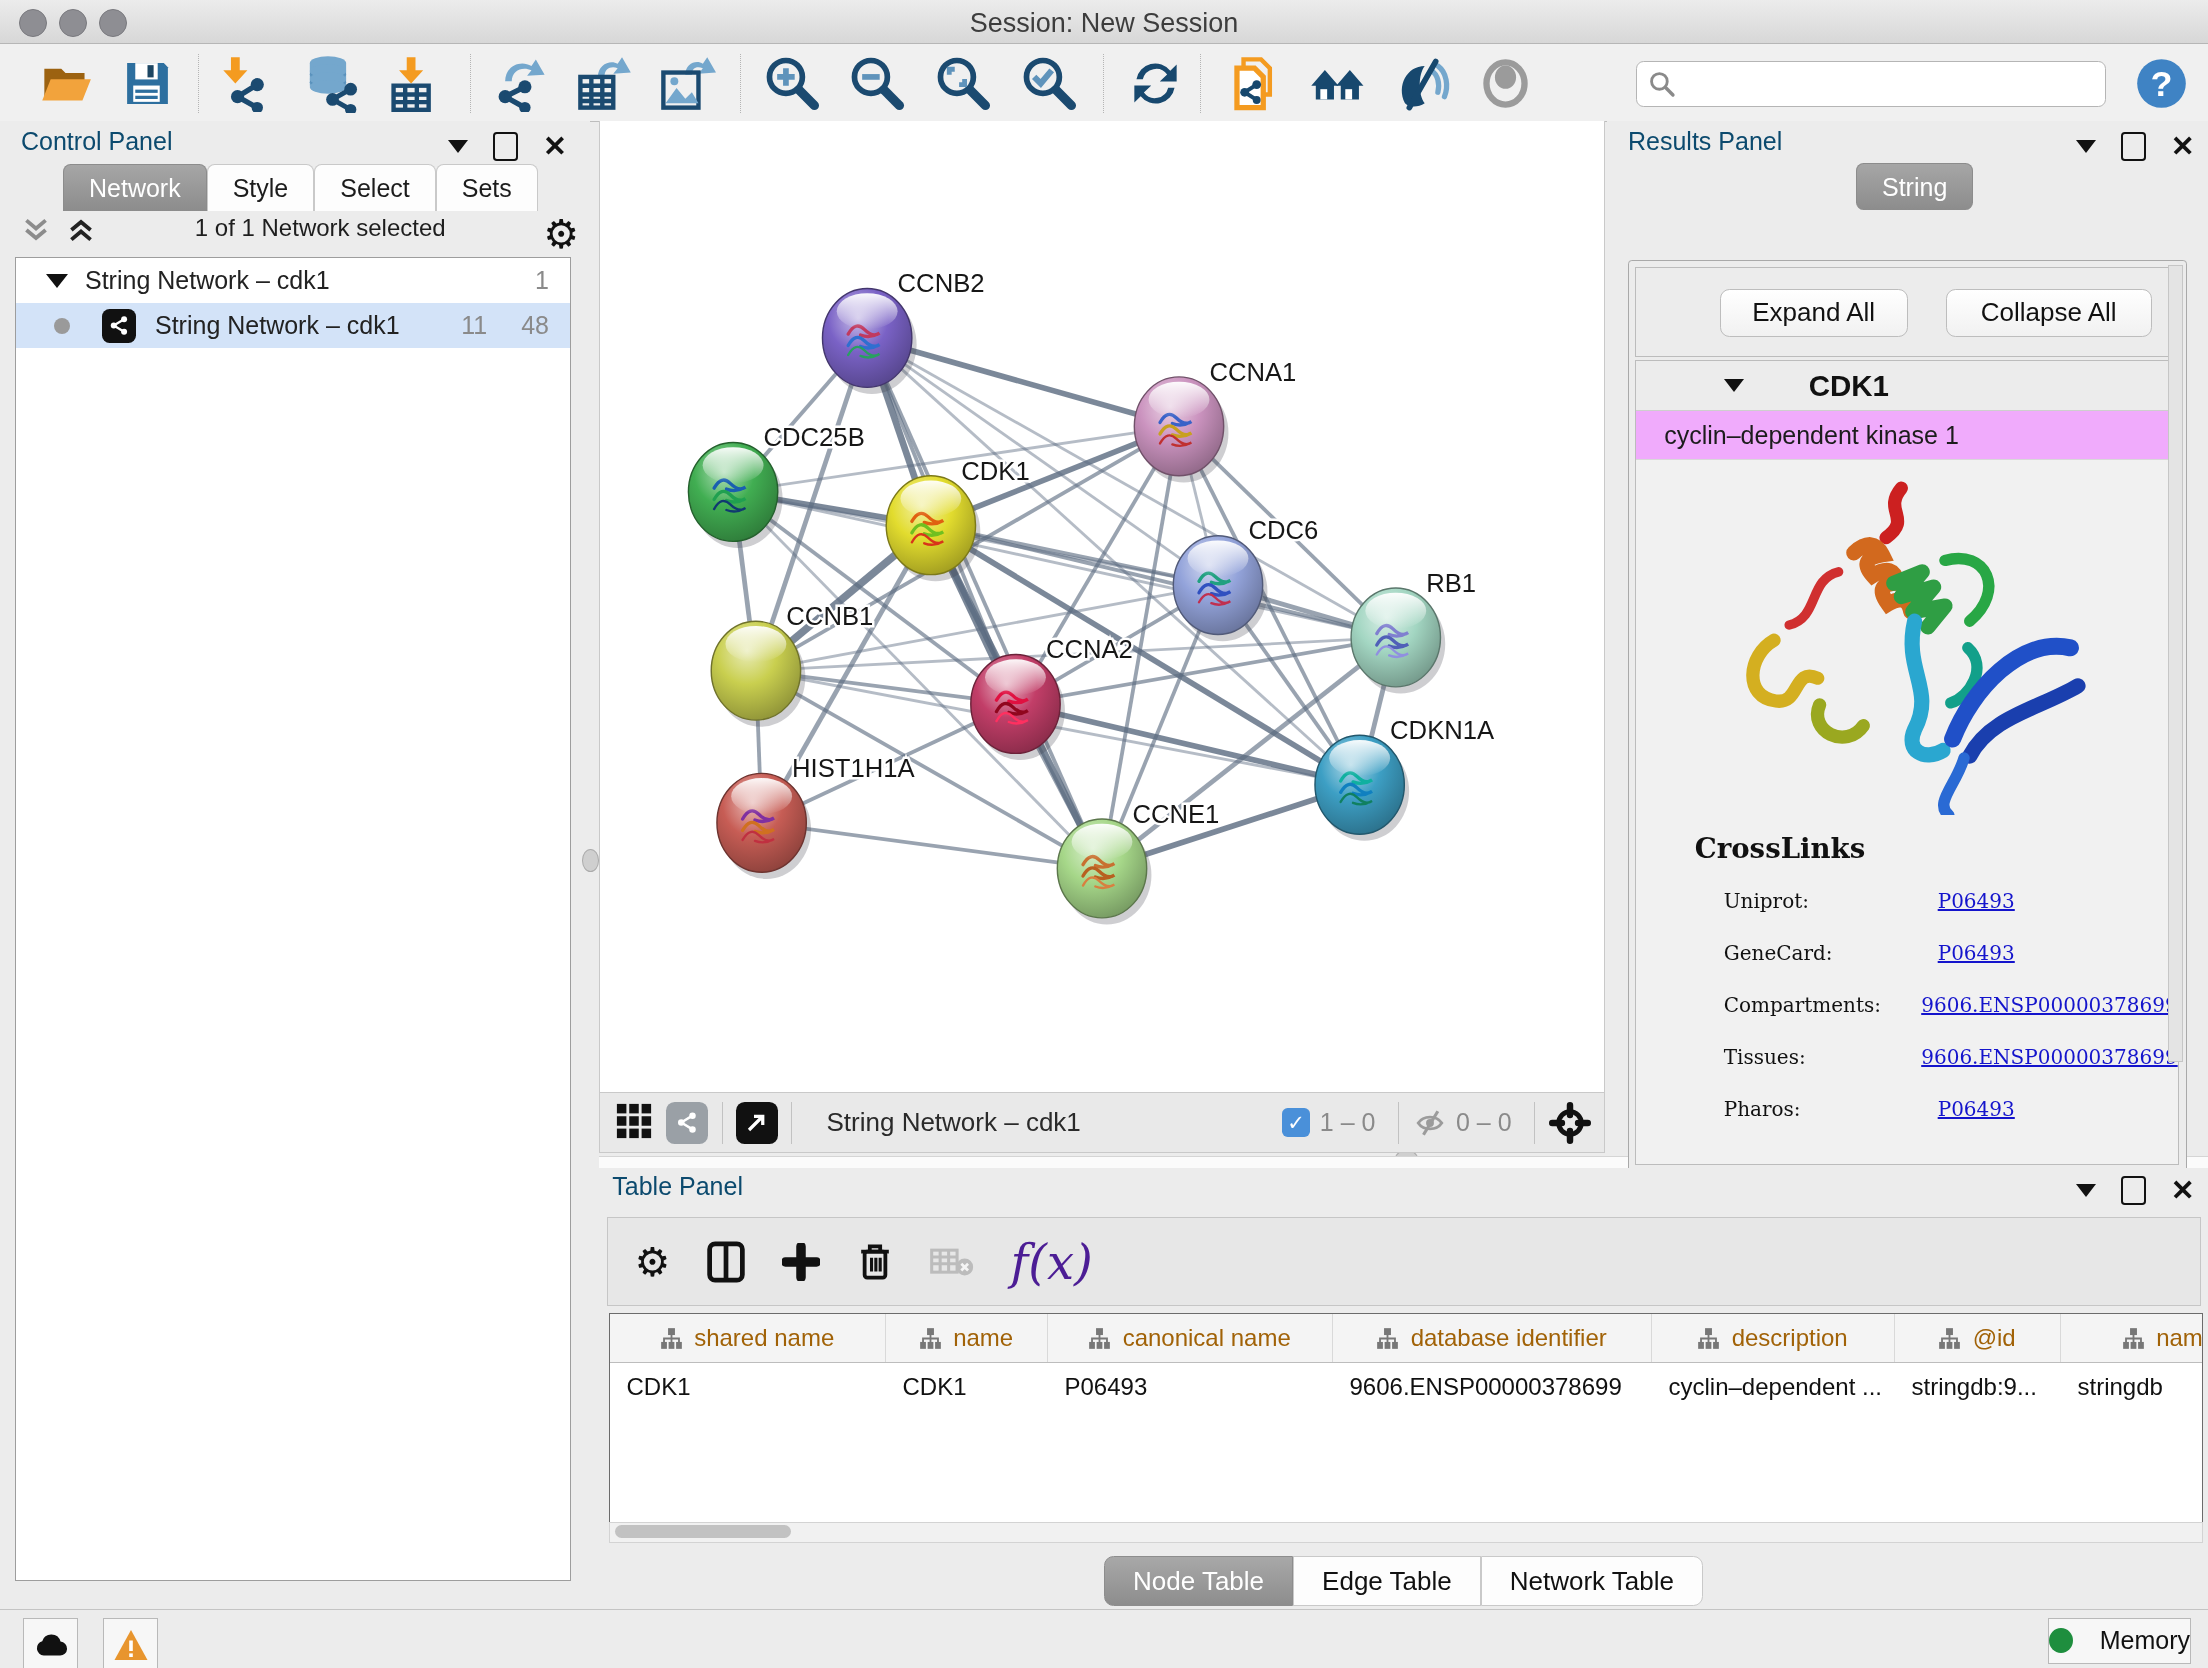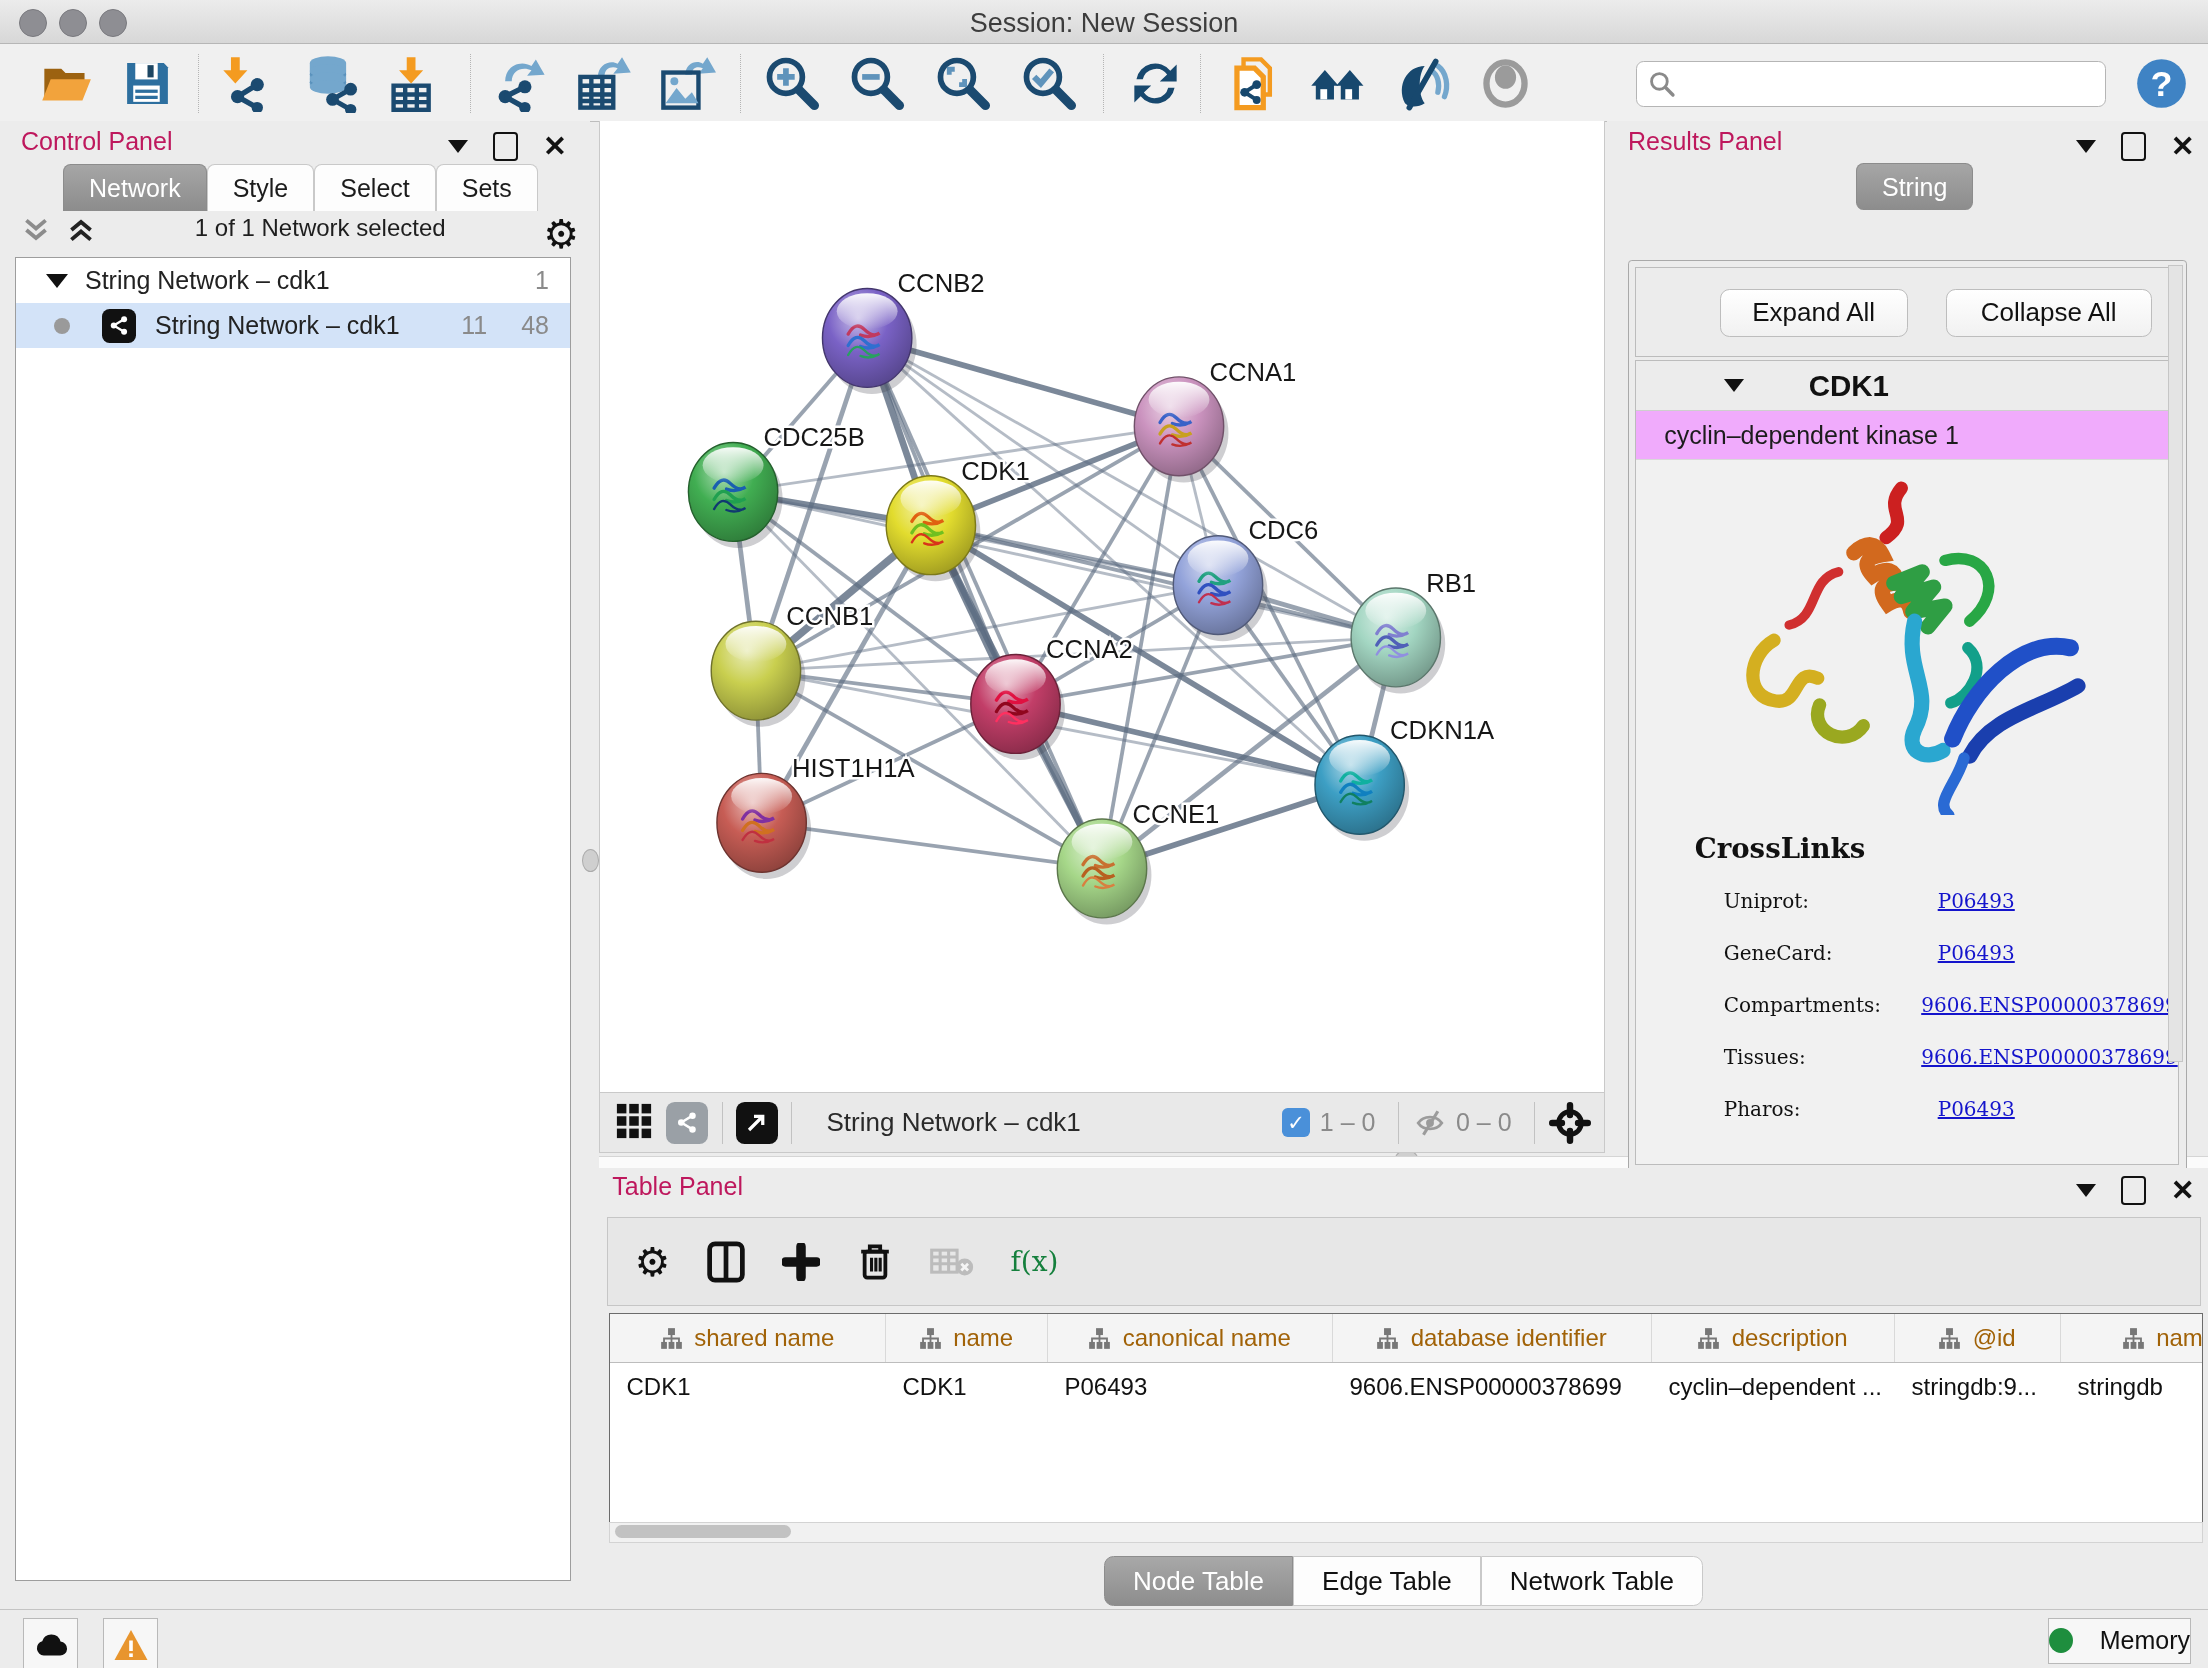--- a/index.html
+++ b/index.html
@@ -16,21 +16,21 @@
   
   #toolbar{left:0;top:44px;width:2208px;height:77px;background:#f0f0f0;
     border-bottom:1px solid #bdbdbd;}
   .tbtn{position:absolute;top:7.6px;width:63px;height:63px;display:flex;
     align-items:center;justify-content:center;}
   .tsep{position:absolute;top:9.5px;height:59px;border-left:1.9px dotted #b4b4b4;}
   #search-box{position:absolute;left:1636px;top:17px;width:468px;height:44px;
     background:#fff;border:1px solid #b5b5b5;border-radius:7.6px;display:flex;align-items:center;}
   #search-box svg{margin-left:11.4px;}
   
-  .panel-title{font-size:25px;color:#be185d;}
+  .panel-title{font-size:25px;color:#0c4a6e;}
   .pctl{display:flex;gap:25px;align-items:center;}
   .tri{width:0;height:0;border-left:10.5px solid transparent;border-right:10.5px solid transparent;
     border-top:13.3px solid #111;}
   .sq{width:21px;height:25px;border:2.9px solid #111;border-radius:3.8px;}
   .xx{font-size:28.5px;font-weight:bold;color:#111;line-height:25px;}
   .tab{height:46px;display:flex;align-items:center;justify-content:center;
     padding:0 25px;font-size:25px;background:#fdfdfd;border:1px solid #c9c9c9;
     border-bottom:none;border-radius:7.6px 7.6px 0 0;color:#1c1c1c;}
   .tab.sel{background:linear-gradient(#a6a6a6,#8c8c8c);color:#fff;border-color:#8c8c8c;}
   
@@ -97,21 +97,21 @@
   .btab:first-child{border-radius:9.5px 0 0 9.5px;}
   .btab:last-child{border-radius:0 9.5px 9.5px 0;}
   .btab.sel{background:linear-gradient(#a8a8a8,#8d8d8d);color:#fff;border-color:#8d8d8d;}
   
   #status-bar{left:0;top:1609px;width:2208px;height:59px;background:#ececec;border-top:1px solid #c4c4c4;}
   .sb-btn{position:absolute;top:7.6px;width:53px;height:53px;background:#f7f7f7;
     border:1.9px solid #b9b9b9;display:flex;align-items:center;justify-content:center;}
   #memory-btn{position:absolute;right:17px;top:7.6px;width:141px;height:44px;background:#f7f7f7;
     border:1.9px solid #b9b9b9;display:flex;align-items:center;justify-content:center;gap:27px;font-size:25px;color:#111;}
   #mem-dot{width:25px;height:25px;border-radius:50%;background:#1e8e3e;}
-  .fx{font-family:"DejaVu Serif",serif;font-size:28px;color:#15803d;}
+  .fx{font-family:"DejaVu Serif",serif;font-style:italic;font-size:48px;color:#4c1d95;}
   .gear{font-size:40px;color:#111;line-height:1;}
 </style>
 </head>
 <body>
 
 <div id="titlebar" class="abs">
   <div class="tlight" style="left:19px"></div>
   <div class="tlight" style="left:59px"></div>
   <div class="tlight" style="left:99px"></div>
   <div id="win-title">Session: New Session</div>

